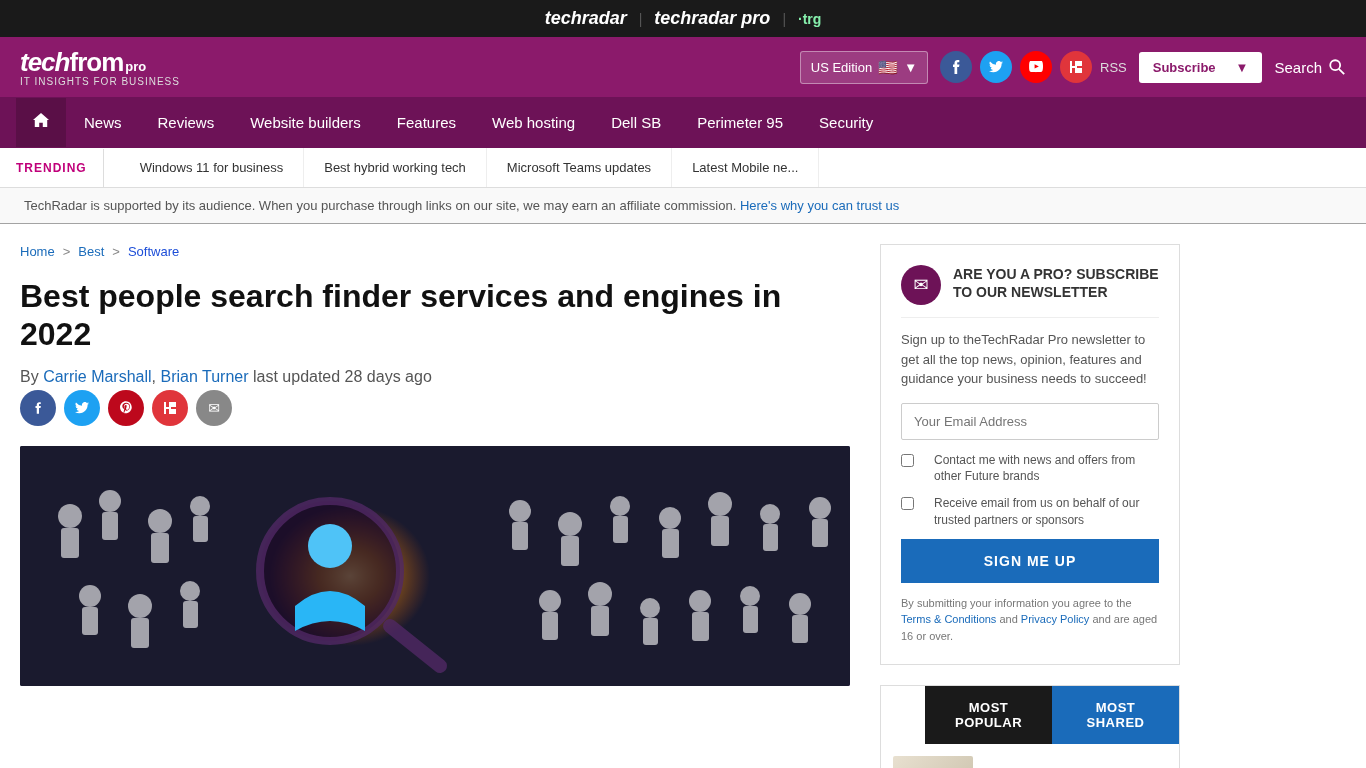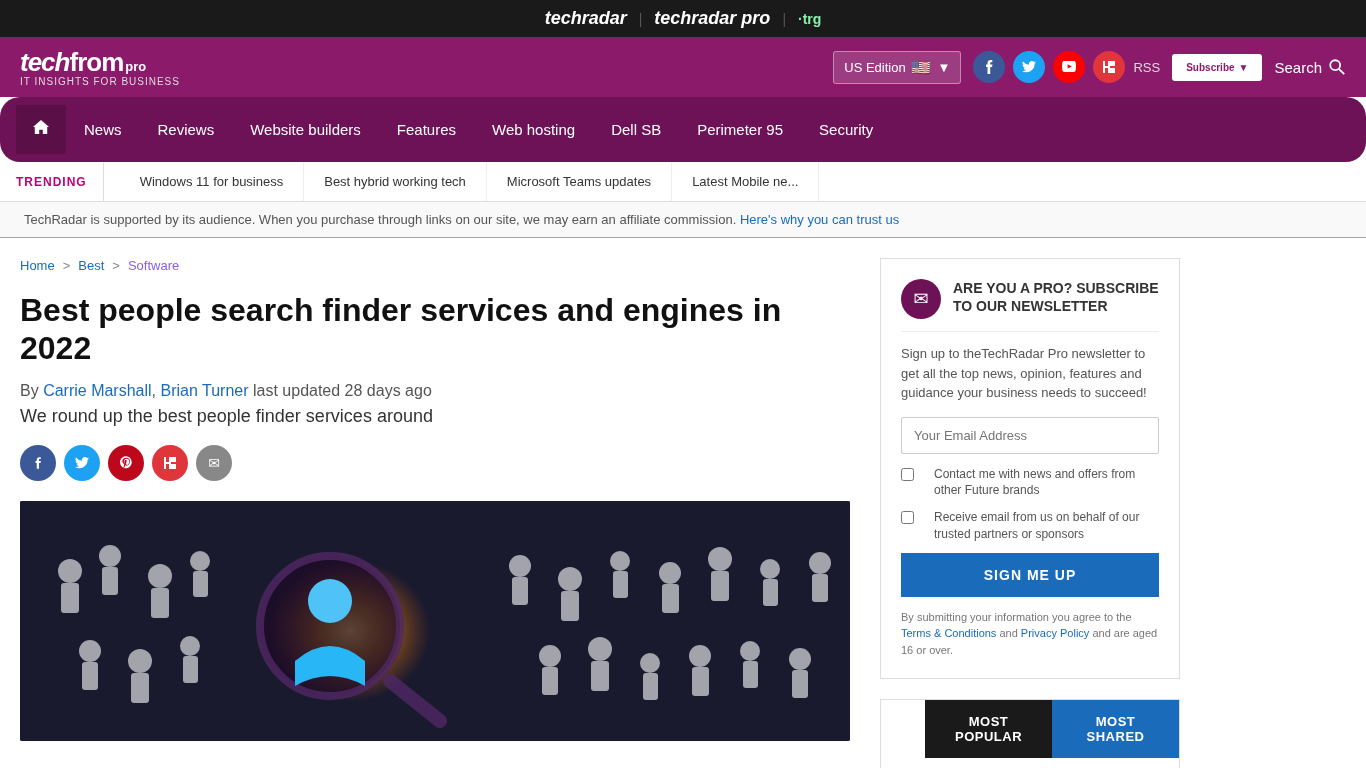--- a/index.html
+++ b/index.html
@@ -86,42 +86,41 @@
       font-size: 13px;
       cursor: pointer;
     }
     .subscribe-btn {
       background: #fff;
       color: #8b1a6b;
       border: none;
       padding: 8px 14px;
       border-radius: 3px;
       font-weight: bold;
-      font-size: 10px;
-      cursor: pointer;
-      display: flex;
-      align-items: center;
-      gap: 4px;
+      font-size: 13px;
+      cursor: pointer;
+      display: flex;
+      align-items: center;
+      gap: 20px;
     }
     .search-area {
       display: flex;
       align-items: center;
       gap: 6px;
       color: #fff;
       font-size: 15px;
       cursor: pointer;
     }
 
     
     .nav {
       background: #6d1257;
       display: flex;
       align-items: center;
-      padding: 8px 16px;
-      border-radius: 20px;
+      padding: 1px 16px;
     }
     .nav-home {
       color: #fff;
       padding: 14px 16px;
       font-size: 18px;
       cursor: pointer;
       background: #5a0f47;
     }
     .nav-item {
       color: #fff;
@@ -503,33 +502,32 @@
 
 <div class="main-layout">
 
   <div class="article-area">
 
     <div class="breadcrumb">
       <a>Home</a>
       <span class="breadcrumb-sep">&gt;</span>
       <a>Best</a>
       <span class="breadcrumb-sep">&gt;</span>
-      <a style="color:#8b5cf6;text-align:right;">Software</a>
+      <a style="color:#1d4ed8;text-align:right;">Software</a>
     </div>
 
     <h1 class="article-title">Best people search finder services and engines in 2022</h1>
 
     <div class="author-line">
       <span>By</span>
       <a>Carrie Marshall</a>,
       <a>Brian Turner</a>
       <span>last updated 28 days ago</span>
     </div>
 
-    <p class="article-subtitle">We round up the best people finder services around</p>
 
     <div class="social-share">
       <button class="share-btn share-fb">
         <svg width="10" height="14" viewBox="0 0 12 14" fill="white">
             <path d="M7.5 2.3h1.8V0H7.5C5.8 0 4.5 1.3 4.5 3v1.5H3V7h1.5v7h2.7V7H9l.5-2.5H7.2V3c0-.4.1-.7.3-.7z"></path>
           </svg>
       </button>
       <button class="share-btn share-tw">
         <svg width="14" height="12" viewBox="0 0 14 12" fill="white">
             <path d="M14 1.4a5.8 5.8 0 01-1.6.5A2.9 2.9 0 0013.6.2a5.7 5.7 0 01-1.8.7A2.8 2.8 0 007.1 3.7 8 8 0 011 .5a2.8 2.8 0 00.9 3.8 2.8 2.8 0 01-1.3-.4v.1a2.8 2.8 0 002.3 2.8 2.8 2.8 0 01-1.3.1 2.8 2.8 0 002.6 2A5.7 5.7 0 010 9.9a8 8 0 004.4 1.3c5.3 0 8.2-4.4 8.2-8.2v-.4A5.9 5.9 0 0014 1.4z"></path>

